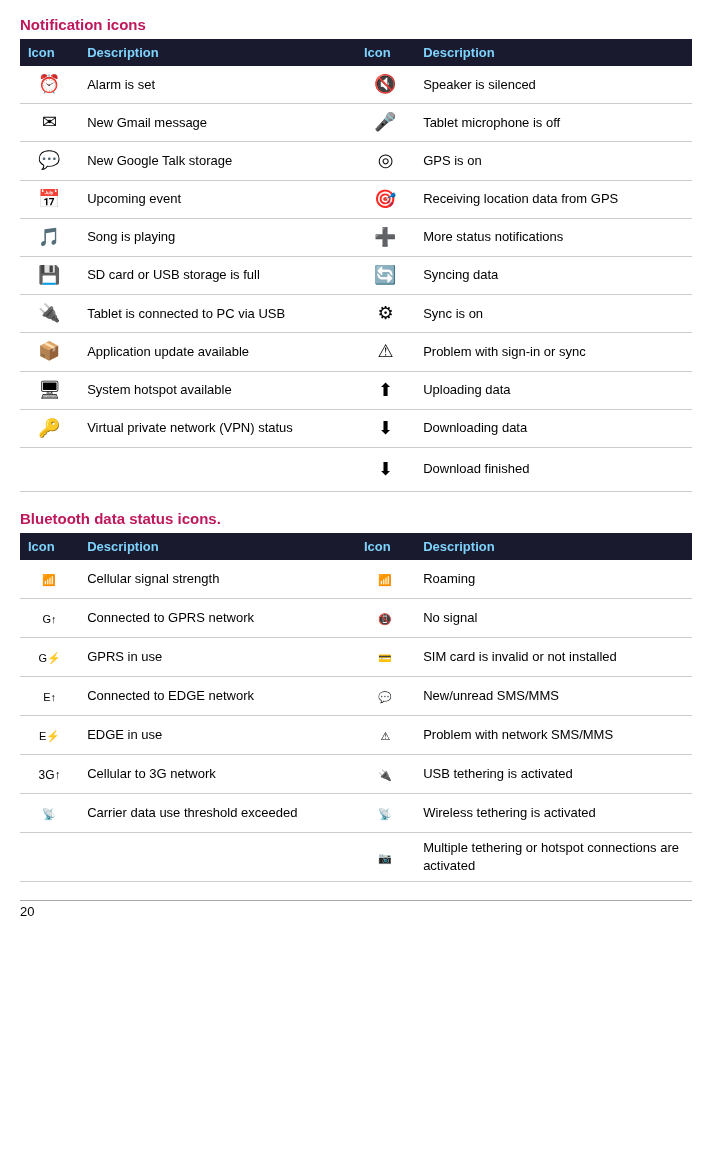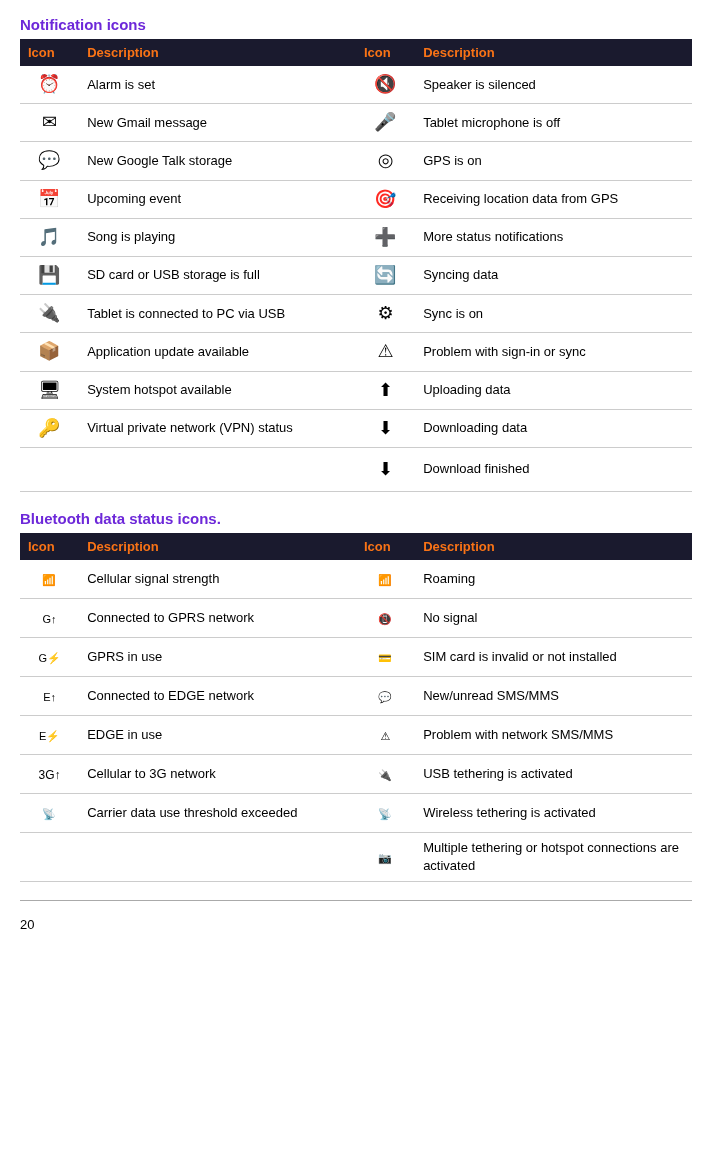--- a/index.html
+++ b/index.html
@@ -8,30 +8,30 @@
       font-size: 13px;
       background: #fff;
       color: #000;
       width: 712px;
       padding: 16px 20px 20px 20px;
     }
     h2 {
       font-size: 15px;
       font-weight: bold;
       margin-bottom: 6px;
-      color: #6d28d9;
+      color: #be185d;
     }
     table {
       width: 100%;
       border-collapse: collapse;
       margin-bottom: 18px;
     }
     thead tr {
       background: #1a1a2e;
-      color: #f97316;
+      color: #7dd3fc;
     }
     thead th {
       padding: 6px 8px;
       text-align: left;
       font-size: 13px;
       font-weight: bold;
     }
     tbody tr {
       border-bottom: 1px solid #ccc;
     }
@@ -46,21 +46,21 @@
       text-align: center;
       font-size: 18px;
     }
     .desc-cell {
       width: 200px;
     }
     .page-num {
       margin-top: 10px;
       font-size: 13px;
       border-top: 1px solid #aaa;
-      padding-top: 16px;
+      padding-top: 3px;
     }
     .icon-img {
       display: inline-block;
       width: 24px;
       height: 24px;
       text-align: center;
       line-height: 24px;
     }
   </style>
 </head>

